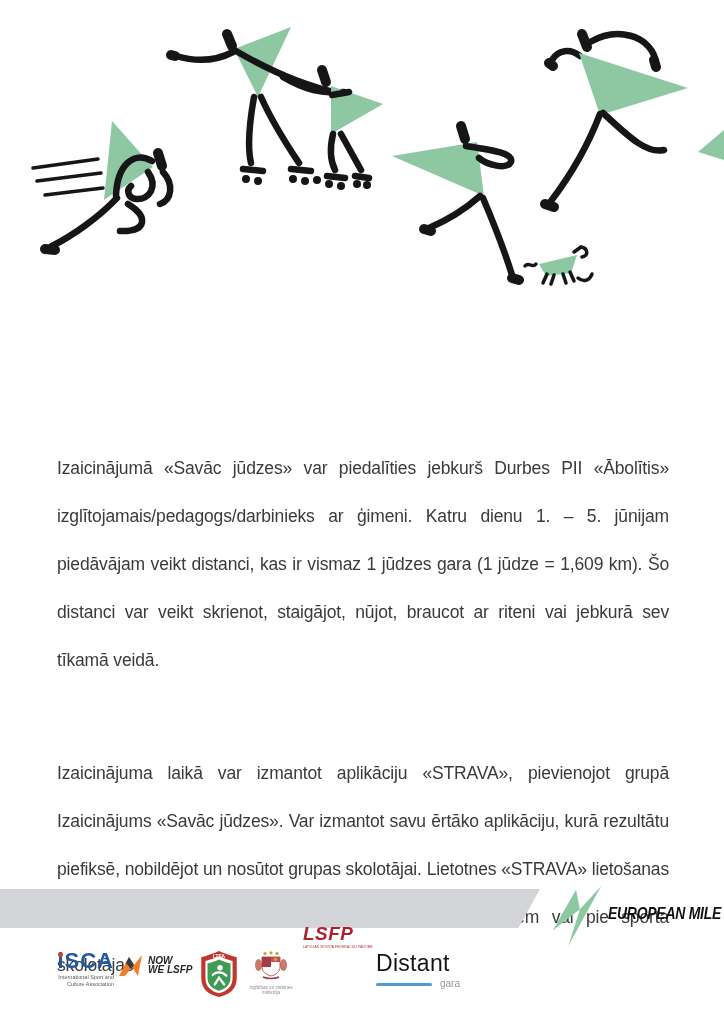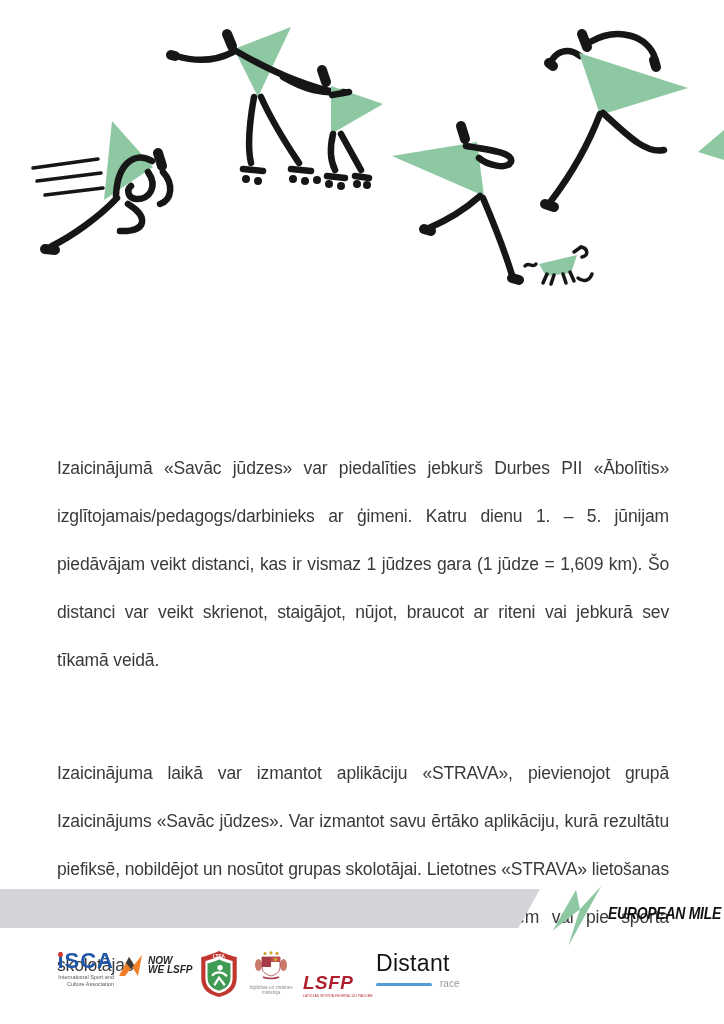--- a/index.html
+++ b/index.html
@@ -46,21 +46,21 @@
   .isca { left:36px; width:78px; text-align:right; }
   .isca-word { position:relative; display:inline-block; font-size:22px; font-weight:bold; color:var(--isca_blue); letter-spacing:1px; line-height:22px; }
   .isca-dot { position:absolute; left:1px; top:2px; width:5px; height:5px; border-radius:50%; background:var(--isca_red); }
   .isca-sub { margin-top:2px; font-size:5.5px; line-height:6.5px; color:#5a5a5a; }
   .nwm { left:118px; display:flex; align-items:center; top:954px; }
   .nwm-icon { width:27px; height:23px; }
   .nwm-text { margin-left:3px; font-size:10px; line-height:8.5px; font-weight:900; font-style:italic; color:#262626; white-space:nowrap; }
   .ltsa { left:200px; top:950px; width:38px; height:48px; }
   .ministry { left:246px; top:951px; width:50px; text-align:center; }
   .ministry-sub { margin-top:1px; font-size:4.6px; line-height:5.4px; color:#8d8d8d; }
-  .lsfp { left:303px; top:974px; width:62px; }
+  .lsfp { left:303px; top:925px; width:62px; }
   .lsfp-word { font-size:18px; line-height:18px; font-weight:900; font-style:italic; color:var(--lsfp_red); letter-spacing:0.5px; transform:scaleX(1.05); transform-origin:left; }
   .lsfp-sub { margin-top:1.5px; font-size:3.2px; color:var(--lsfp_red); letter-spacing:0.2px; white-space:nowrap; }
   .distant { left:376px; top:951px; width:94px; }
   .distant-word { font-size:23px; line-height:24px; font-weight:400; color:#141414; letter-spacing:0.3px; }
   .distant-bottom { display:flex; align-items:flex-end; margin-top:3px; }
   .distant-line { width:56px; height:3px; border-radius:2px; background:var(--distant_blue); margin-bottom:3px; }
   .distant-sub { margin-left:8px; font-size:10px; color:#969696; }
 </style>
 </head>
 <body>
@@ -217,17 +217,17 @@
 
   <div class="logo lsfp">
     <div class="lsfp-word">LSFP</div>
     <div class="lsfp-sub">LATVIJAS SPORTA FEDERĀCIJU PADOME</div>
   </div>
 
   <div class="logo distant">
     <div class="distant-word">Distant</div>
     <div class="distant-bottom">
       <div class="distant-line"></div>
-      <div class="distant-sub">race</div>
+      <div class="distant-sub">gara</div>
     </div>
   </div>
 
 </div>
 
 </body></html>

